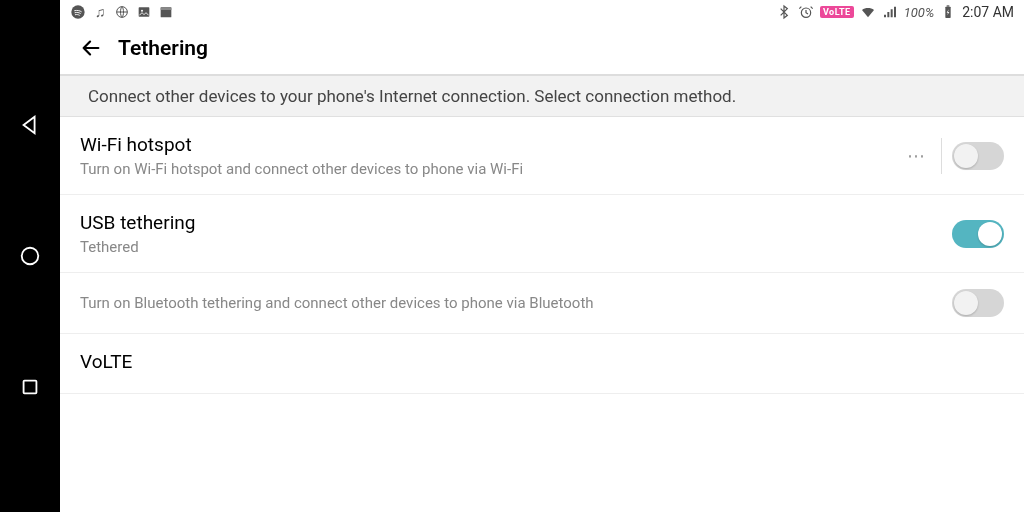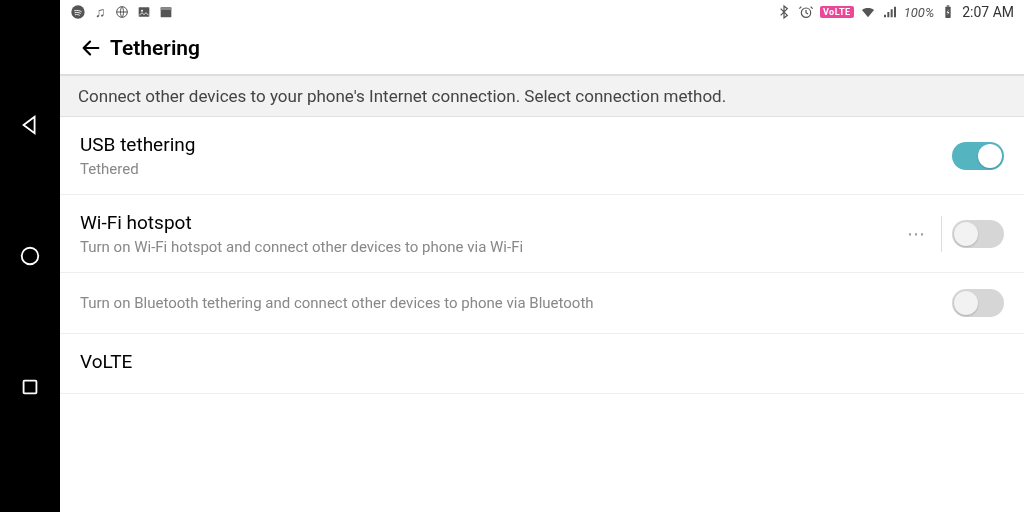--- a/index.html
+++ b/index.html
@@ -30,30 +30,30 @@
     }
     .status-left, .status-right { display: flex; align-items: center; gap: 6px; }
     .status-icon { width: 16px; height: 16px; display: inline-flex; align-items: center; justify-content: center; font-size: 14px; color:#555; }
     .volte-badge { background:#ec4899; color:#fff; font-size:9px; font-weight:bold; padding:1px 3px; border-radius:2px; letter-spacing:0.5px; }
     .battery-text { font-size: 13px; color: #555; font-style: italic; }
     .time-text { font-size: 14px; color: #333; font-weight: 400; }
 
     .title-bar {
       display: flex;
       align-items: center;
-      gap: 8px;
+      gap: 16px;
       padding: 12px 20px 14px 20px;
       border-bottom: 2px solid #ddd;
     }
     .back-arrow { width: 22px; height: 22px; color: #000; }
     .title-text { font-size: 21px; font-weight: 600; color: #000; }
 
     .subtitle-bar {
       background: #f2f2f2;
-      padding: 10px 18px;
+      padding: 10px 28px;
       font-size: 17px;
       color: #444;
       border-bottom: 1px solid #e0e0e0;
     }
 
     .settings-list { flex: 1; }
     .setting-item {
       display: flex;
       align-items: center;
       padding: 16px 20px;
@@ -175,42 +175,42 @@
     </span>
     <span class="title-text">Tethering</span>
   </div>
 
   <div class="subtitle-bar">Connect other devices to your phone's Internet connection. Select connection method.</div>
 
   <div class="settings-list">
 
     <div class="setting-item">
       <div class="setting-text">
-        <div class="setting-title">USB tethering</div>
-        <div class="setting-desc">Tethered</div>
-      </div>
-      <div class="toggle on">
-          <div class="knob"></div>
-        </div>
-    </div>
-
-    <div class="setting-item">
-      <div class="setting-text">
         <div class="setting-title">Wi-Fi hotspot</div>
         <div class="setting-desc">Turn on Wi-Fi hotspot and connect other devices to phone via Wi-Fi</div>
       </div>
       <span class="overflow-dots">⋯</span>
       <span class="divider-vert"></span>
       <div class="toggle off">
           <div class="knob"></div>
         </div>
     </div>
 
     <div class="setting-item">
       <div class="setting-text">
+        <div class="setting-title">USB tethering</div>
+        <div class="setting-desc">Tethered</div>
+      </div>
+      <div class="toggle on">
+          <div class="knob"></div>
+        </div>
+    </div>
+
+    <div class="setting-item">
+      <div class="setting-text">
         <div class="setting-desc">Turn on Bluetooth tethering and connect other devices to phone via Bluetooth</div>
       </div>
       <div class="toggle off">
           <div class="knob"></div>
         </div>
     </div>
 
     <div class="setting-item">
       <div class="setting-text">
         <div class="setting-title">VoLTE</div>

